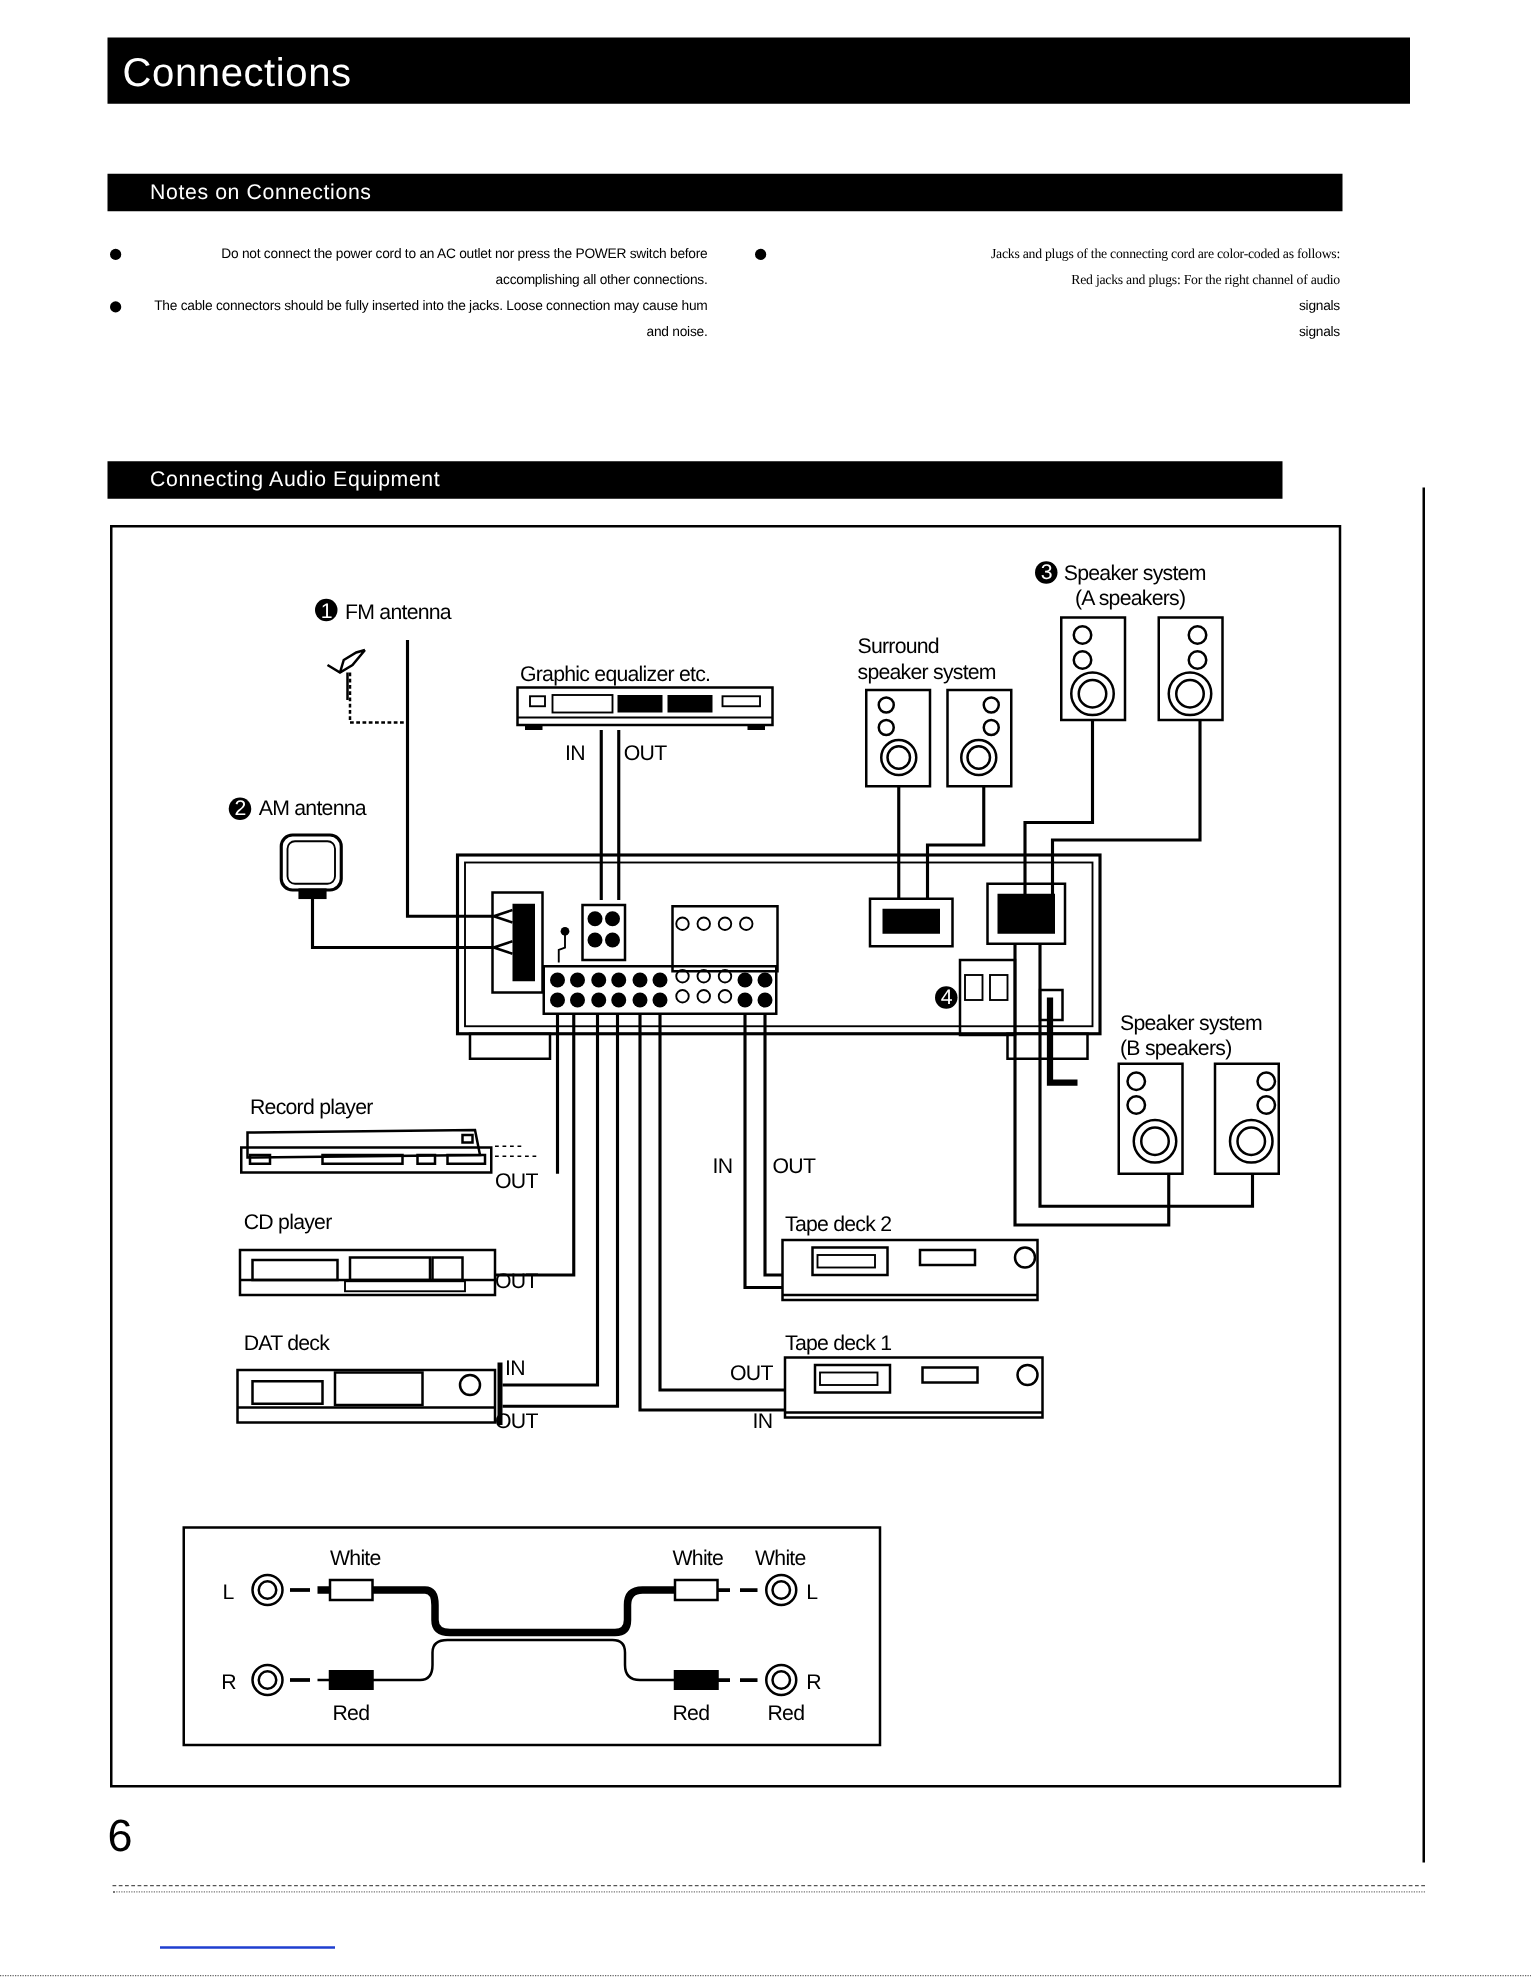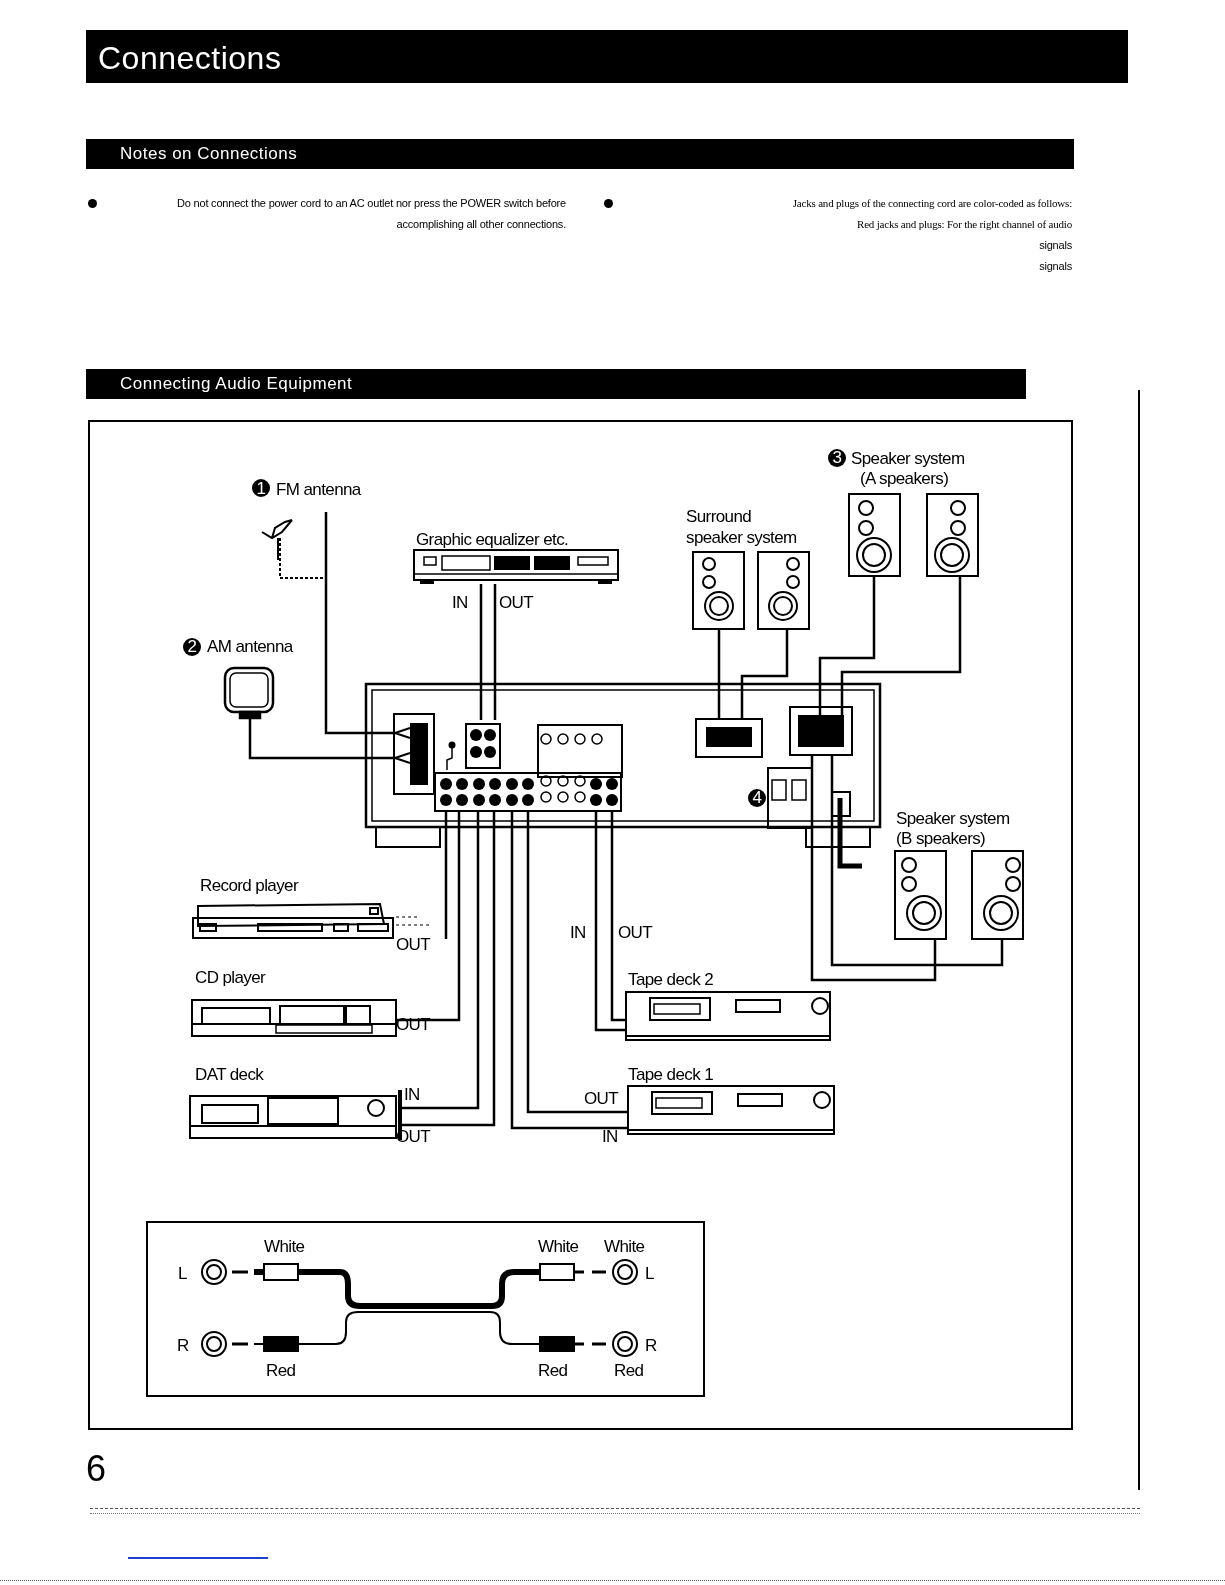--- a/index.html
+++ b/index.html
@@ -36,20 +36,21 @@
   <span>Connections</span>
 </div>
 
 <div class="bar sec-bar notes-bar">
   <span>Notes on Connections</span>
 </div>
 
 <div class="note-col col-left">
   <ul>
     <li>Do not connect the power cord to an AC outlet nor press the POWER switch before accomplishing all other connections.</li>
+    <li>The cable connectors should be fully inserted into the jacks. Loose connection may cause hum and noise.</li>
   </ul>
 </div>
 
 <div class="note-col col-right">
   <ul>
     <li>
       <span class="sub">Jacks and plugs of the connecting cord are color-coded as follows:</span>
       <span class="sub">Red jacks and plugs: For the right channel of audio</span>
       <span class="sub-ind">signals</span>
       <span class="sub-ind">signals</span>

